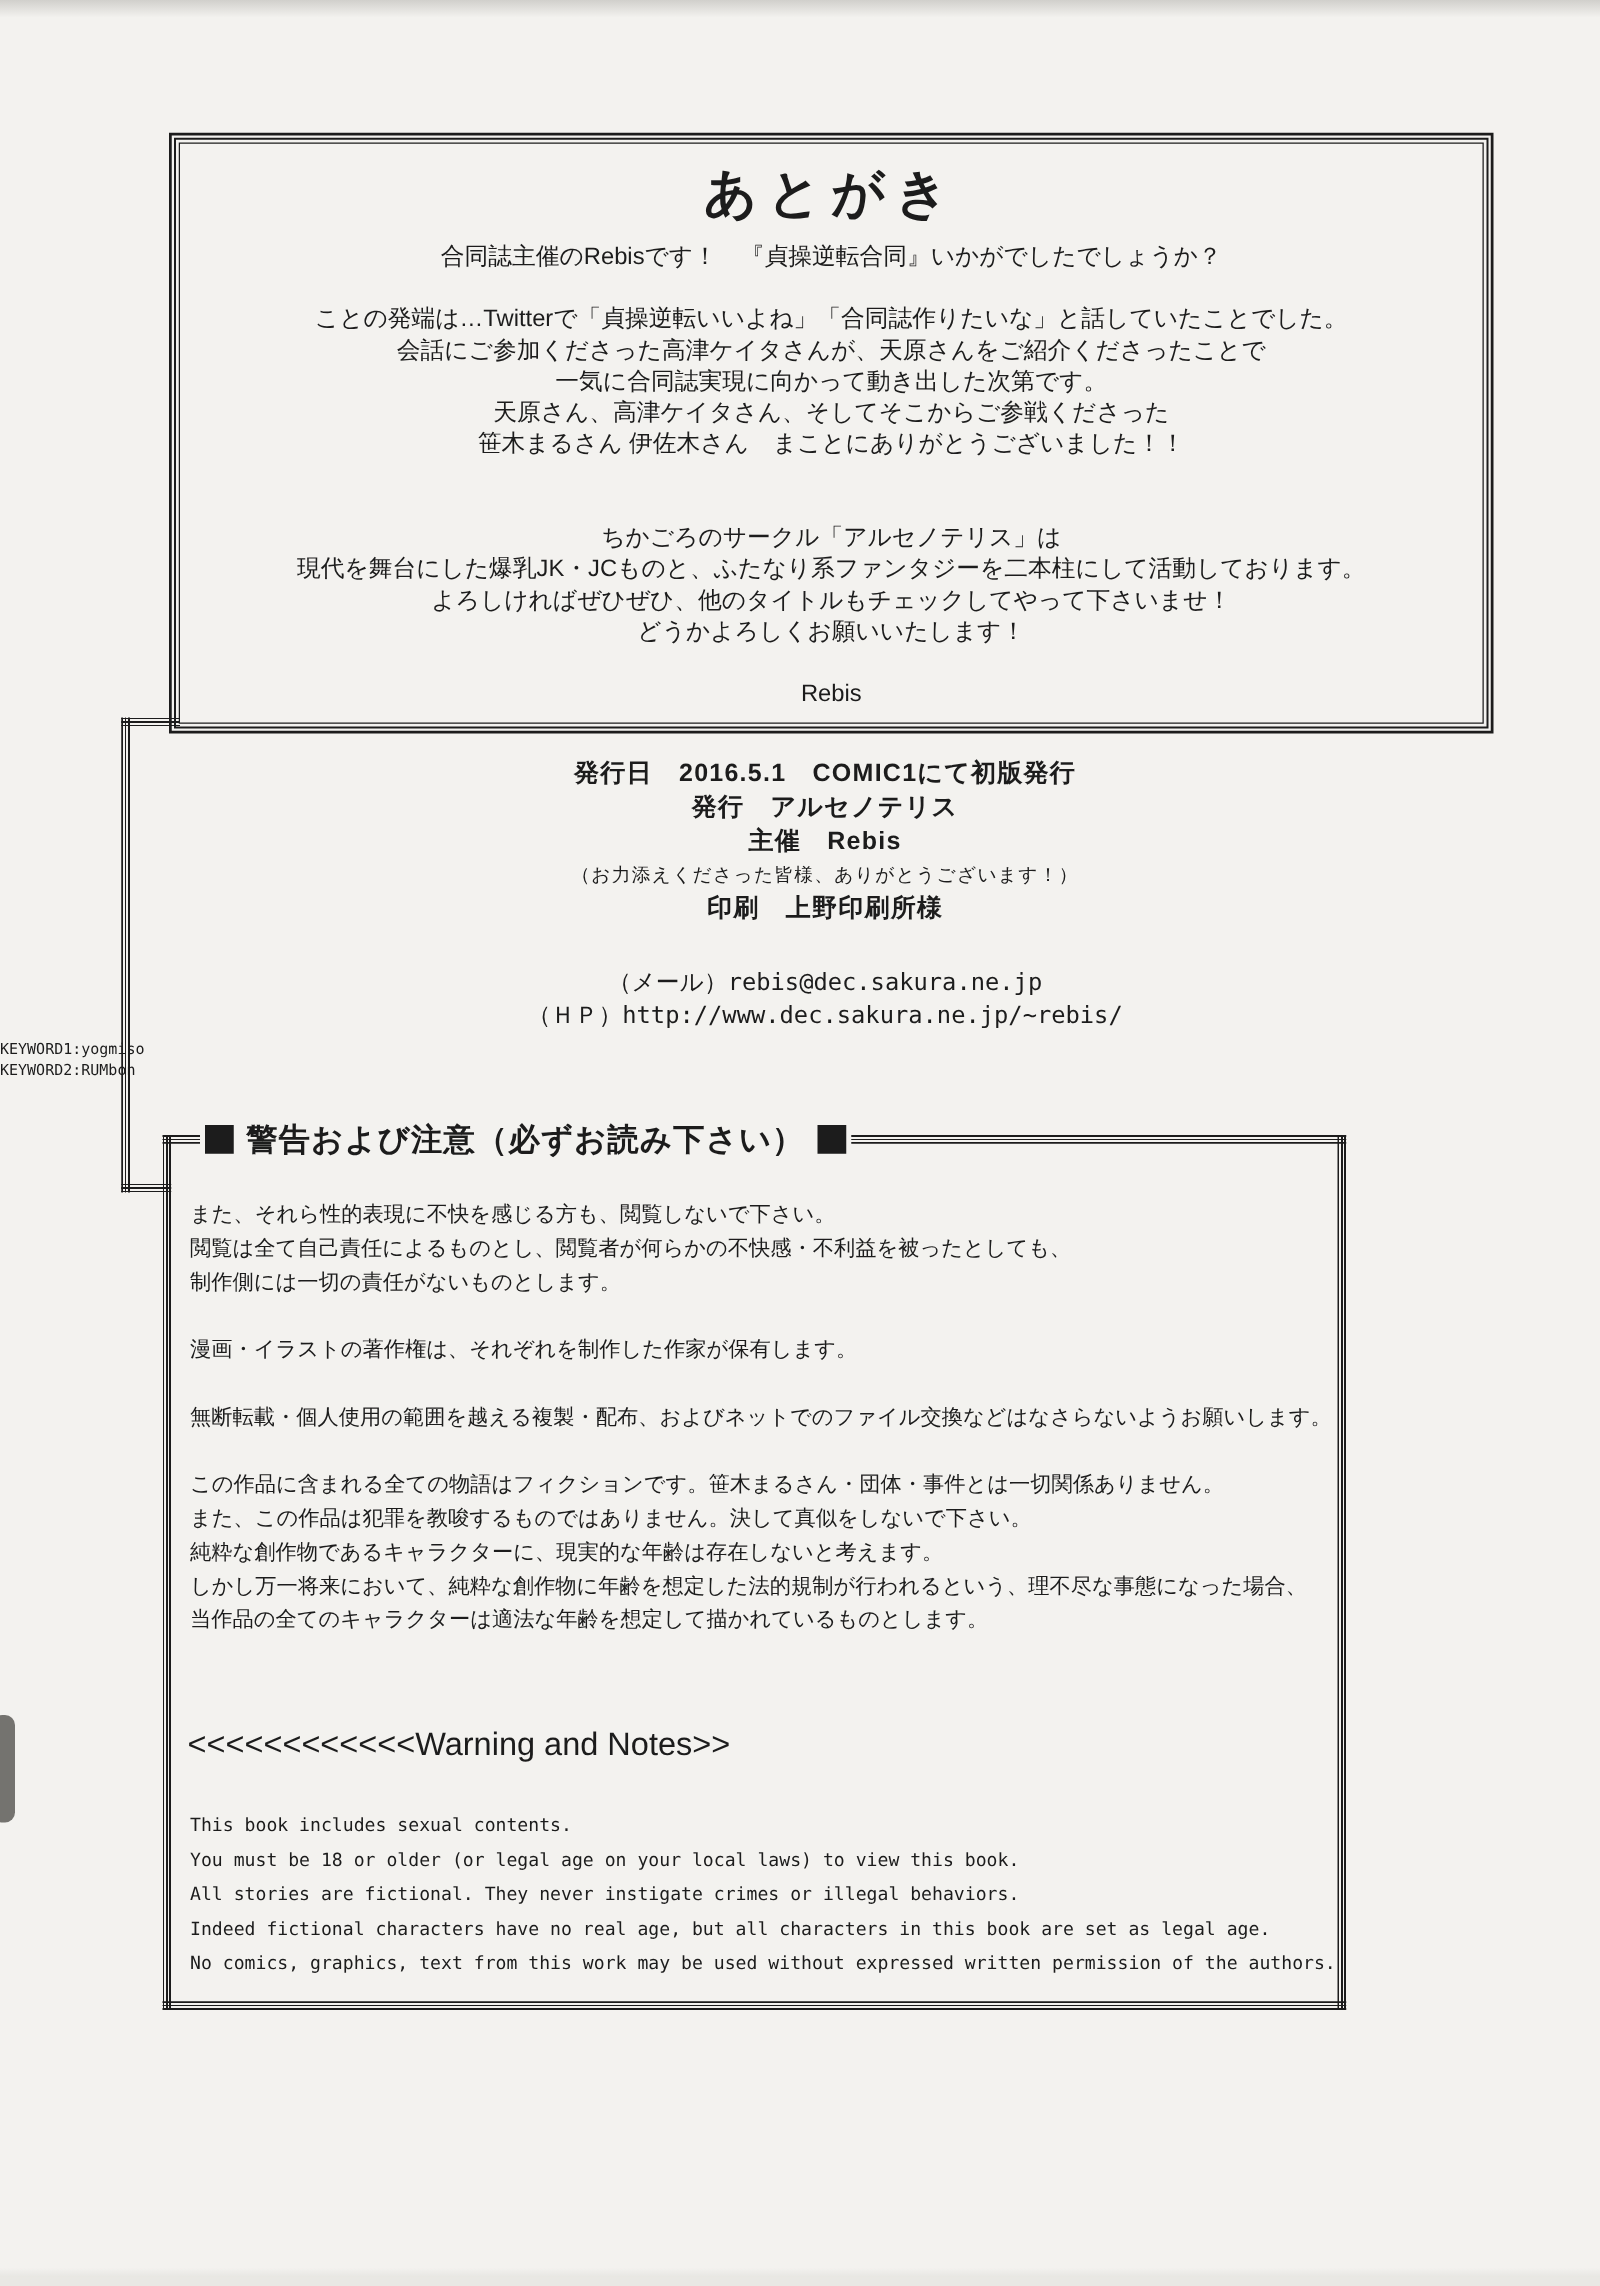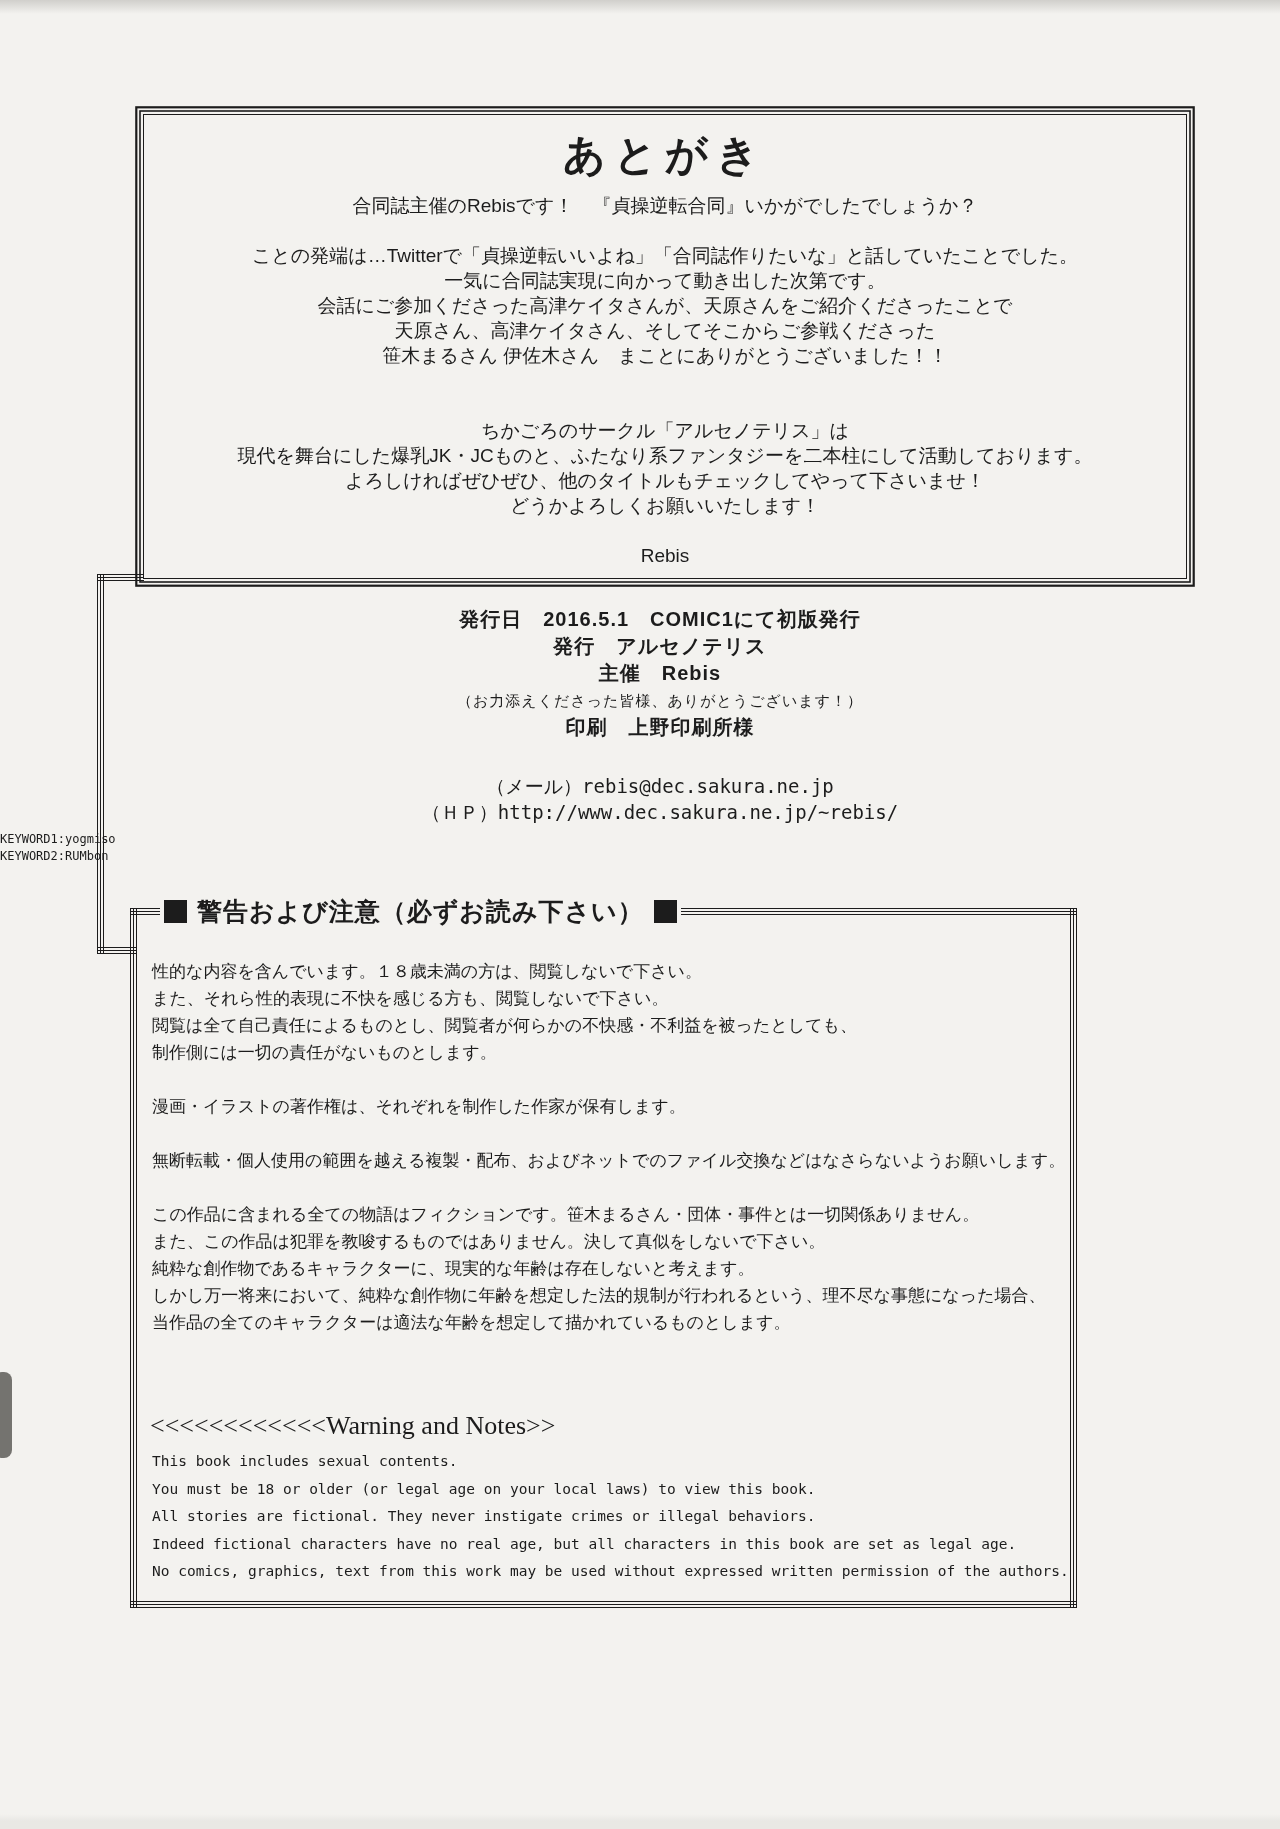--- a/index.html
+++ b/index.html
@@ -50,21 +50,21 @@
   .wh-fill{flex:1 1 auto;height:7px;
     background:repeating-linear-gradient(to bottom,#1c1c1c 0 1.4px,rgba(0,0,0,0) 1.4px 2.8px);}
   .black-square{width:23px;height:23px;background:#1c1c1c;flex:0 0 auto;margin:0 4px;}
   .wh-text{font-size:25px;font-weight:700;white-space:nowrap;padding:0 6px;letter-spacing:1px;}
 
   
   .warning-jp{position:absolute;left:152px;top:958px;width:920px;}
   .wjp-line{font-size:17px;line-height:27px;min-height:27px;white-space:nowrap;}
   .warning-en-header{
     position:absolute;left:150px;top:1380px;
-    font-family:Liberation Serif, serif;font-size:26px;font-weight:400;letter-spacing:0px;margin-top:31px;
+    font-family:Liberation Sans, sans-serif;font-size:26px;font-weight:400;letter-spacing:0px;
   }
   .warning-en{position:absolute;left:152px;top:1448px;width:940px;}
   .wen-line{font-family:"DejaVu Sans Mono", monospace;font-size:14.5px;line-height:27.5px;min-height:27.5px;white-space:nowrap;}
 
   
   .scan-top-shade{position:absolute;left:0;top:0;width:1280px;height:14px;
     background:linear-gradient(to bottom,rgba(120,118,112,.28),rgba(120,118,112,0));}
   .scan-left-smudge{position:absolute;left:-6px;top:1372px;width:18px;height:86px;
     background:#4a4844;border-radius:8px;opacity:.75;}
   .scan-bottom-line{position:absolute;left:272px;top:1821px;width:430px;height:2.5px;
@@ -78,22 +78,22 @@
 <div id="page">
 
   <div class="scan-top-shade"></div>
 
   <div class="afterword-box">
     <div class="afterword-title">あとがき</div>
     <div class="aw-lines">
       <div class="aw-line">合同誌主催のRebisです！　『貞操逆転合同』いかがでしたでしょうか？</div>
       <div class="aw-line"></div>
       <div class="aw-line">ことの発端は…Twitterで「貞操逆転いいよね」「合同誌作りたいな」と話していたことでした。</div>
+      <div class="aw-line">会話にご参加くださった高津ケイタさんが、天原さんをご紹介くださったことで</div>
       <div class="aw-line">一気に合同誌実現に向かって動き出した次第です。</div>
-      <div class="aw-line">会話にご参加くださった高津ケイタさんが、天原さんをご紹介くださったことで</div>
       <div class="aw-line">天原さん、高津ケイタさん、そしてそこからご参戦くださった</div>
       <div class="aw-line">笹木まるさん 伊佐木さん　まことにありがとうございました！！</div>
       <div class="aw-line"></div>
       <div class="aw-line"></div>
       <div class="aw-line">ちかごろのサークル「アルセノテリス」は</div>
       <div class="aw-line">現代を舞台にした爆乳JK・JCものと、ふたなり系ファンタジーを二本柱にして活動しております。</div>
       <div class="aw-line">よろしければぜひぜひ、他のタイトルもチェックしてやって下さいませ！</div>
       <div class="aw-line">どうかよろしくお願いいたします！</div>
       <div class="aw-line"></div>
       <div class="aw-line">Rebis</div>
@@ -126,21 +126,20 @@
 
   <div class="warning-header">
     <div class="wh-stub"></div>
     <div class="black-square"></div>
     <div class="wh-text">警告および注意（必ずお読み下さい）</div>
     <div class="black-square"></div>
     <div class="wh-fill"></div>
   </div>
 
   <div class="warning-jp">
-    <div class="wjp-line">性的な内容を含んでいます。１８歳未満の方は、閲覧しないで下さい。</div>
     <div class="wjp-line">また、それら性的表現に不快を感じる方も、閲覧しないで下さい。</div>
     <div class="wjp-line">閲覧は全て自己責任によるものとし、閲覧者が何らかの不快感・不利益を被ったとしても、</div>
     <div class="wjp-line">制作側には一切の責任がないものとします。</div>
     <div class="wjp-line"></div>
     <div class="wjp-line">漫画・イラストの著作権は、それぞれを制作した作家が保有します。</div>
     <div class="wjp-line"></div>
     <div class="wjp-line">無断転載・個人使用の範囲を越える複製・配布、およびネットでのファイル交換などはなさらないようお願いします。</div>
     <div class="wjp-line"></div>
     <div class="wjp-line">この作品に含まれる全ての物語はフィクションです。笹木まるさん・団体・事件とは一切関係ありません。</div>
     <div class="wjp-line">また、この作品は犯罪を教唆するものではありません。決して真似をしないで下さい。</div>

